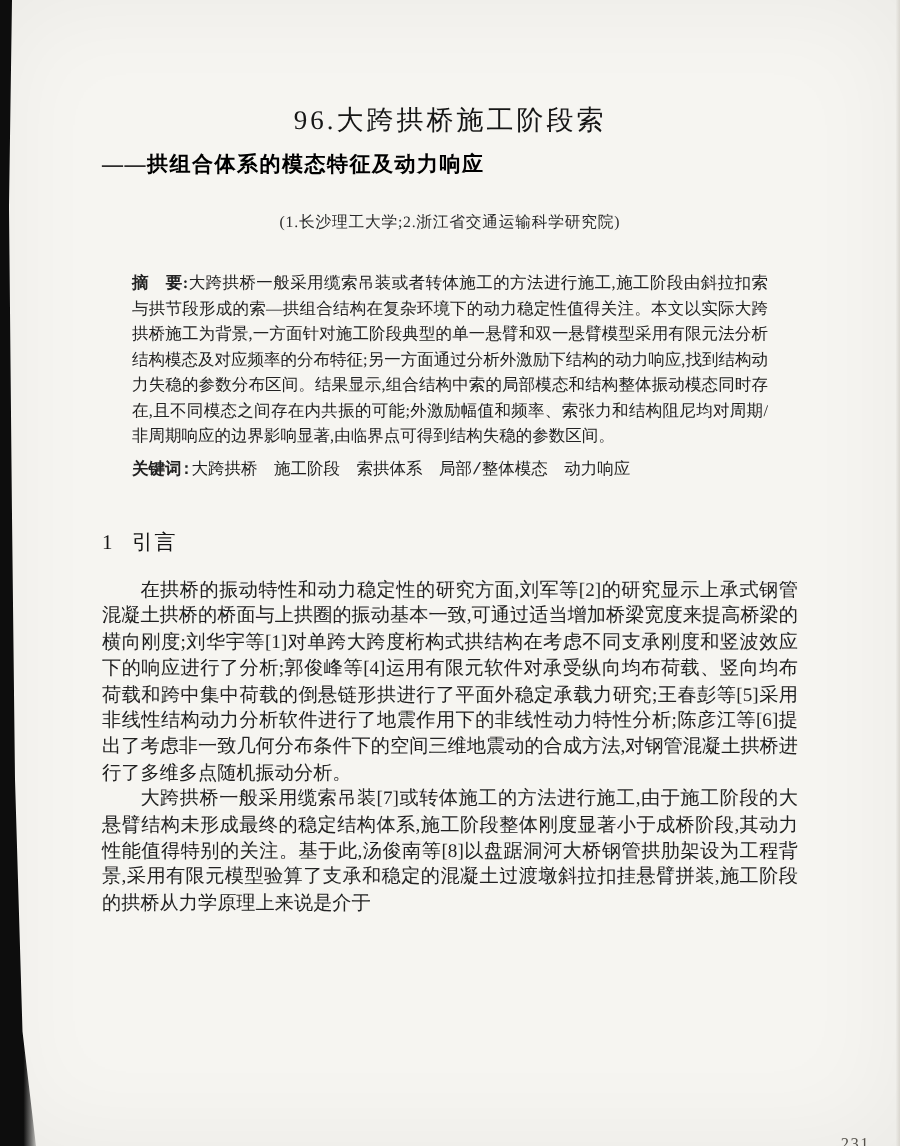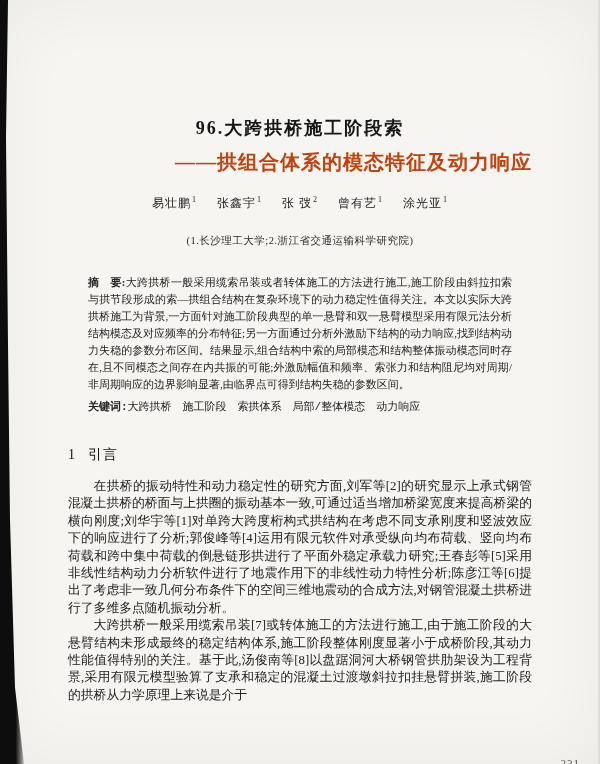--- a/index.html
+++ b/index.html
@@ -23,32 +23,32 @@
     clip-path:polygon(0 0,8px 0,6px 18%,8px 45%,10px 68%,15px 90%,24px 100%,0 100%);
   }
   .scan-edge-right{
     position:absolute;right:0;top:0;bottom:0;width:3px;
     background:linear-gradient(to left,#d9d6cf,rgba(217,214,207,0));
   }
   .content{
     position:absolute;left:68px;top:0;width:464px;
   }
   .title-main{
-    margin-top:116px;
+    margin-top:68px;
     text-align:center;
-    font-size:18px;font-weight:bold;
+    font-size:18px;font-weight:normal;
     letter-spacing:2px;
     color:#161616;
   }
   .title-sub{
     margin-top:9px;
-    text-align:right;
-    font-size:20px;font-weight:bold;
+    text-align:left;
+    font-size:14px;font-weight:bold;
     letter-spacing:1px;
-    color:#c2410c;
+    color:#000000;
   }
   .authors{
     margin-top:19px;
     text-align:center;
     font-size:12px;
     letter-spacing:1px;
     color:#222;
   }
   .author{display:inline-block;margin:0 8px;white-space:nowrap;}
   .author sup{font-size:8px;vertical-align:super;margin-left:1px;}
@@ -108,27 +108,20 @@
 
   <div class="scan-edge-left"></div>
   <div class="scan-edge-right"></div>
 
   <div class="content">
 
     <div class="title-main">96.大跨拱桥施工阶段索</div>
 
     <div class="title-sub">——拱组合体系的模态特征及动力响应</div>
 
-    <div class="authors">
-      <span class="author"><span>易壮鹏</span><sup>1</sup></span>
-      <span class="author"><span>张鑫宇</span><sup>1</sup></span>
-      <span class="author"><span>张 弢</span><sup>2</sup></span>
-      <span class="author"><span>曾有艺</span><sup>1</sup></span>
-      <span class="author"><span>涂光亚</span><sup>1</sup></span>
-    </div>
 
     <div class="affiliation">(1.长沙理工大学;2.浙江省交通运输科学研究院)</div>
 
     <div class="abstract">
       <span class="label">摘　要:</span><span>大跨拱桥一般采用缆索吊装或者转体施工的方法进行施工,施工阶段由斜拉扣索与拱节段形成的索—拱组合结构在复杂环境下的动力稳定性值得关注。本文以实际大跨拱桥施工为背景,一方面针对施工阶段典型的单一悬臂和双一悬臂模型采用有限元法分析结构模态及对应频率的分布特征;另一方面通过分析外激励下结构的动力响应,找到结构动力失稳的参数分布区间。结果显示,组合结构中索的局部模态和结构整体振动模态同时存在,且不同模态之间存在内共振的可能;外激励幅值和频率、索张力和结构阻尼均对周期/非周期响应的边界影响显著,由临界点可得到结构失稳的参数区间。</span>
     </div>
 
     <div class="keywords">
       <span class="label">关键词:</span><span>大跨拱桥　施工阶段　索拱体系　局部/整体模态　动力响应</span>
     </div>

